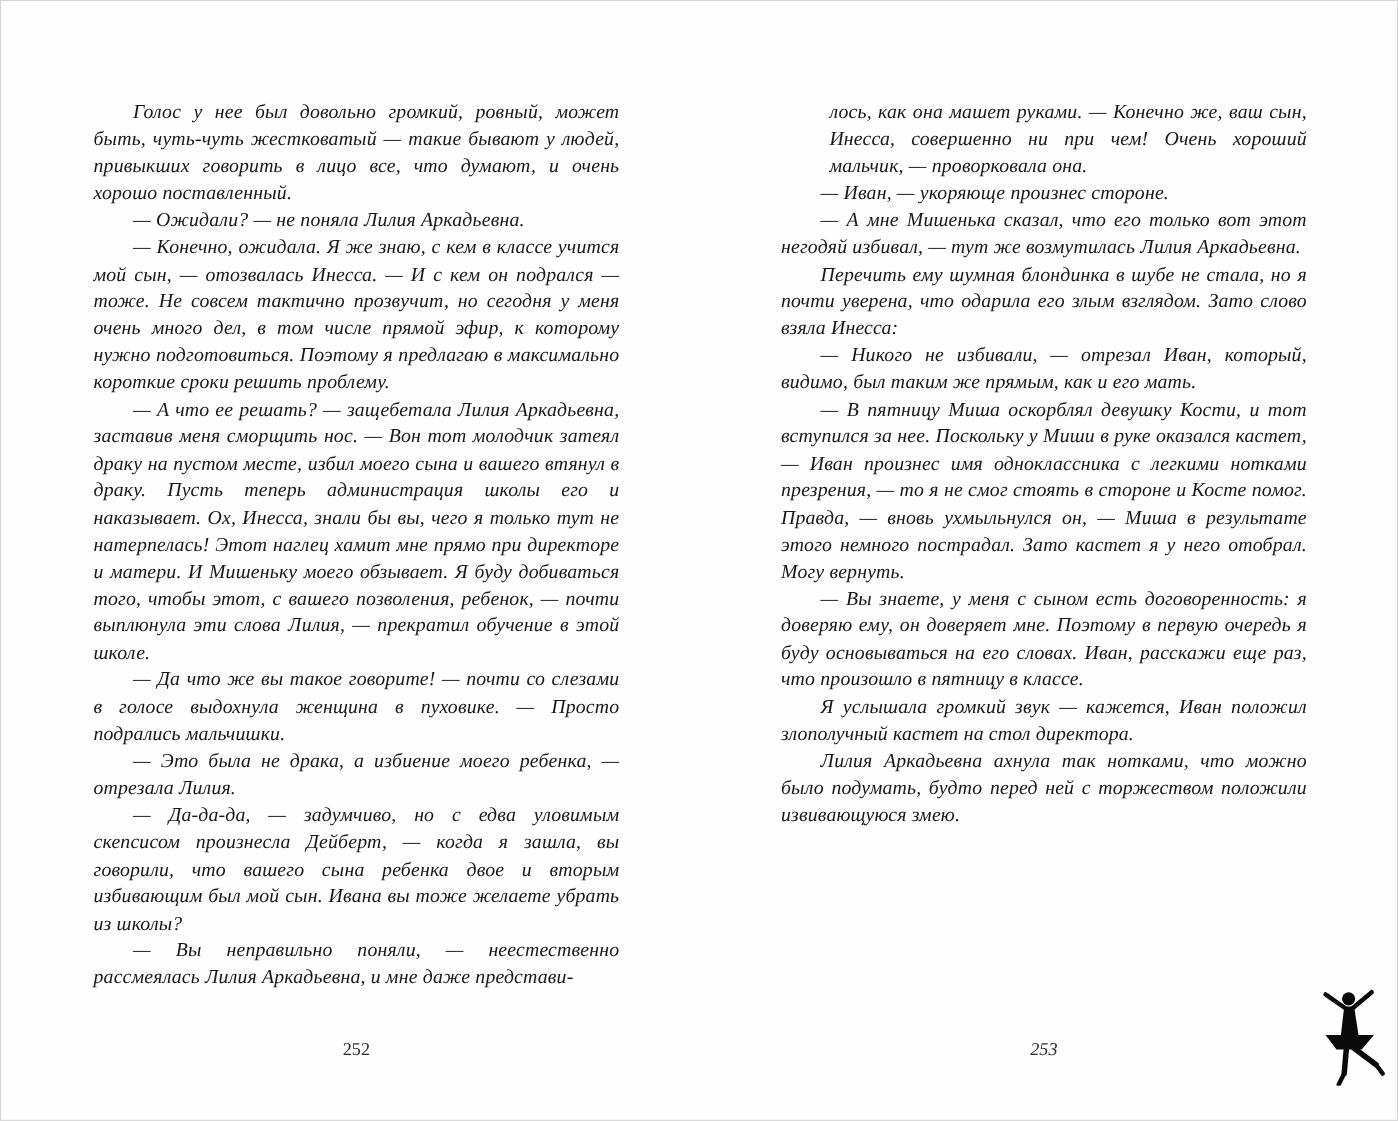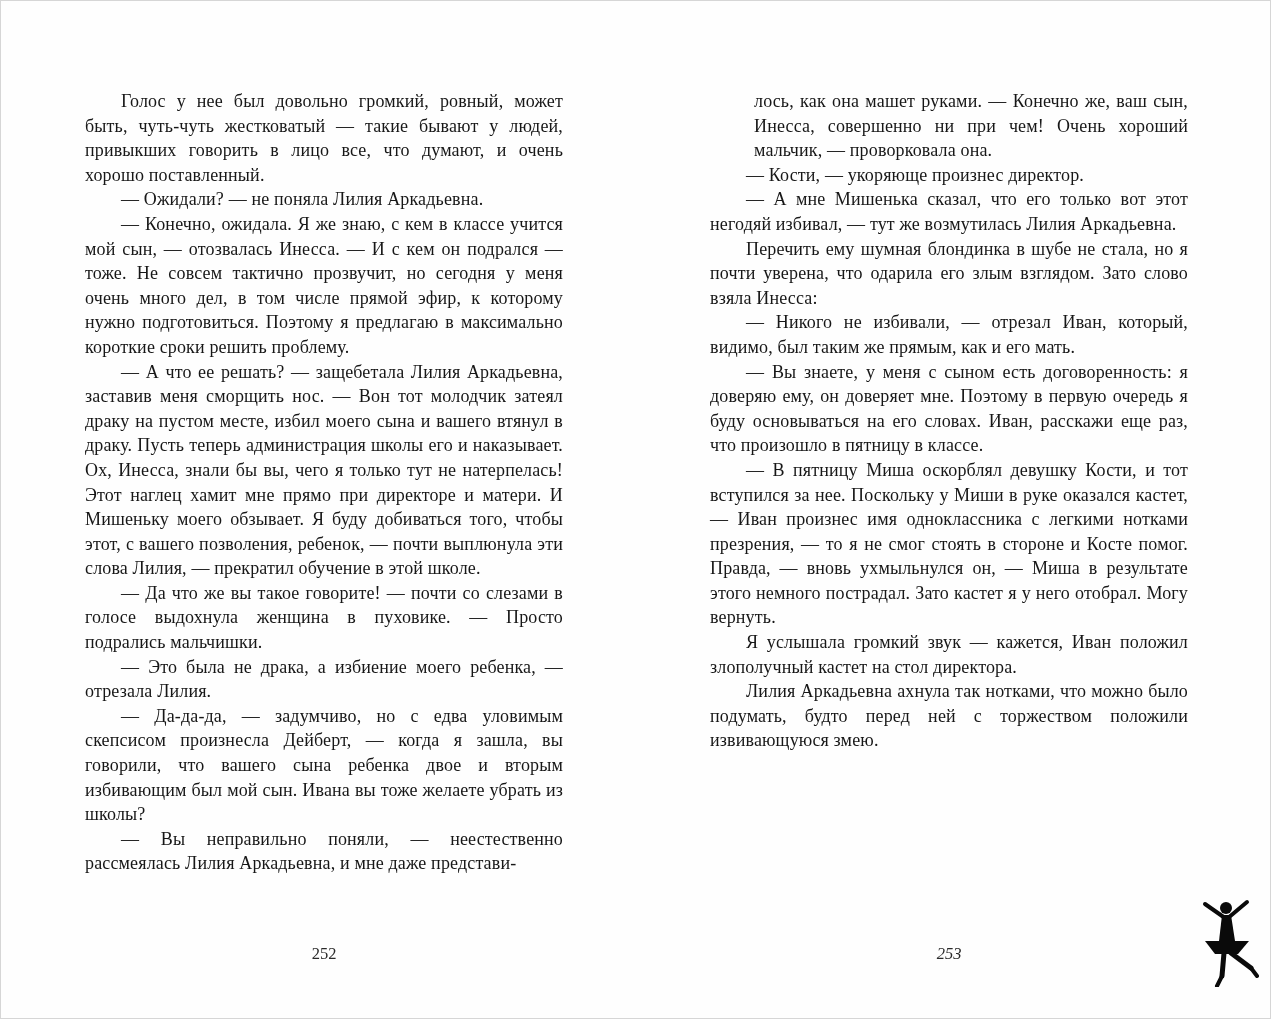--- a/index.html
+++ b/index.html
@@ -14,20 +14,21 @@
     width: 1271px; height: 1019px;
     background: #fefefe;
     border: 1px solid #d6d6d6;
   }
   .text-column {
     position: absolute; top: 88px; width: 478px;
     font-size: 18px; line-height: 24.6px;
     color: #171717;
     text-align: justify;
     letter-spacing: 0.15px;
+    font-style: italic;
   }
   .text-column.left  { left: 84px;  }
   .text-column.right { left: 709px; }
   p.para { text-indent: 36px; }
   p.para.cont { text-indent: 0; margin-left: 44px; }
   .page-number {
     position: absolute; top: 943px; width: 478px;
     text-align: center; font-size: 16.5px; color: #2a2a2a;
   }
   .page-number.left  { left: 84px;  }
@@ -49,26 +50,26 @@
     <p class="para">— А что ее решать? — защебетала Лилия Аркадьевна, заставив меня сморщить нос. — Вон тот молодчик затеял драку на пустом месте, избил моего сына и вашего втянул в драку. Пусть теперь администрация школы его и наказывает. Ох, Инесса, знали бы вы, чего я только тут не натерпелась! Этот наглец хамит мне прямо при директоре и матери. И Мишеньку моего обзывает. Я буду добиваться того, чтобы этот, с вашего позволения, ребенок, — почти выплюнула эти слова Лилия, — прекратил обучение в этой школе.</p>
     <p class="para">— Да что же вы такое говорите! — почти со слезами в голосе выдохнула женщина в пуховике. — Просто подрались мальчишки.</p>
     <p class="para">— Это была не драка, а избиение моего ребенка, — отрезала Лилия.</p>
     <p class="para">— Да-да-да, — задумчиво, но с едва уловимым скепсисом произнесла Дейберт, — когда я зашла, вы говорили, что вашего сына ребенка двое и вторым избивающим был мой сын. Ивана вы тоже желаете убрать из школы?</p>
     <p class="para">— Вы неправильно поняли, — неестественно рассмеялась Лилия Аркадьевна, и мне даже представи-</p>
   </div>
   <div class="page-number left">252</div>
 
   <div class="text-column right">
     <p class="para cont">лось, как она машет руками. — Конечно же, ваш сын, Инесса, совершенно ни при чем! Очень хороший мальчик, — проворковала она.</p>
-    <p class="para">— Кости, — укоряюще произнес директор.</p>
+    <p class="para">— Иван, — укоряюще произнес стороне.</p>
     <p class="para">— А мне Мишенька сказал, что его только вот этот негодяй избивал, — тут же возмутилась Лилия Аркадьевна.</p>
     <p class="para">Перечить ему шумная блондинка в шубе не стала, но я почти уверена, что одарила его злым взглядом. Зато слово взяла Инесса:</p>
     <p class="para">— Никого не избивали, — отрезал Иван, который, видимо, был таким же прямым, как и его мать.</p>
+    <p class="para">— В пятницу Миша оскорблял девушку Кости, и тот вступился за нее. Поскольку у Миши в руке оказался кастет, — Иван произнес имя одноклассника с легкими нотками презрения, — то я не смог стоять в стороне и Косте помог. Правда, — вновь ухмыльнулся он, — Миша в результате этого немного пострадал. Зато кастет я у него отобрал. Могу вернуть.</p>
     <p class="para">— Вы знаете, у меня с сыном есть договоренность: я доверяю ему, он доверяет мне. Поэтому в первую очередь я буду основываться на его словах. Иван, расскажи еще раз, что произошло в пятницу в классе.</p>
-    <p class="para">— В пятницу Миша оскорблял девушку Кости, и тот вступился за нее. Поскольку у Миши в руке оказался кастет, — Иван произнес имя одноклассника с легкими нотками презрения, — то я не смог стоять в стороне и Косте помог. Правда, — вновь ухмыльнулся он, — Миша в результате этого немного пострадал. Зато кастет я у него отобрал. Могу вернуть.</p>
     <p class="para">Я услышала громкий звук — кажется, Иван положил злополучный кастет на стол директора.</p>
     <p class="para">Лилия Аркадьевна ахнула так нотками, что можно было подумать, будто перед ней с торжеством положили извивающуюся змею.</p>
   </div>
   <div class="page-number right">253</div>
 
   <div class="corner-decoration">
     <svg viewBox="0 0 70 88" width="70" height="88" xmlns="http://www.w3.org/2000/svg" aria-hidden="true">
       <g fill="#0a0a0a" stroke="#0a0a0a" stroke-linecap="round">
         <circle cx="37" cy="9" r="6" stroke="none"></circle>
         <line x1="36" y1="19" x2="16" y2="5" stroke-width="4"></line>

